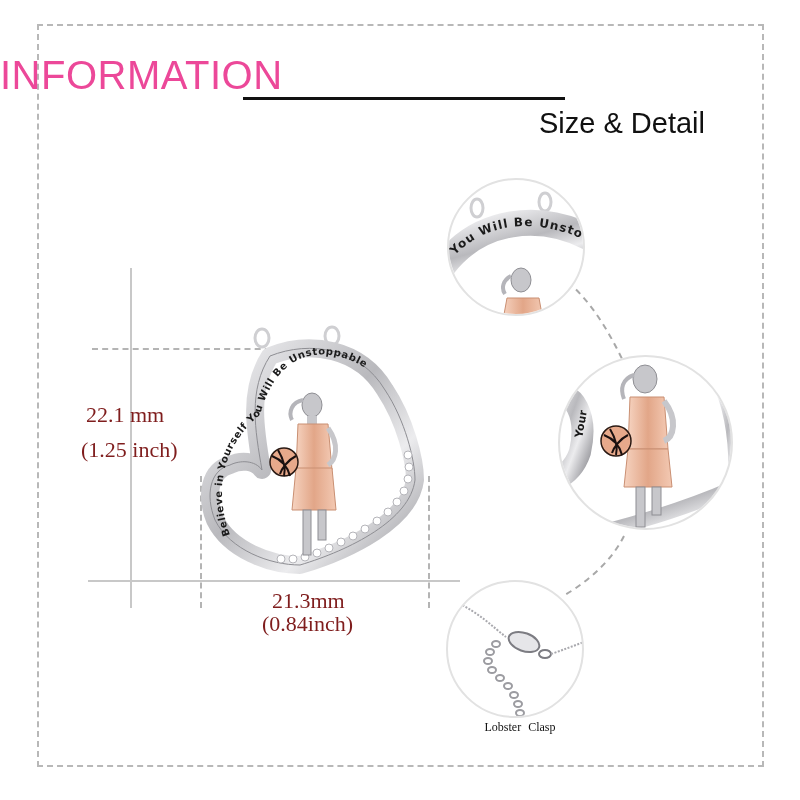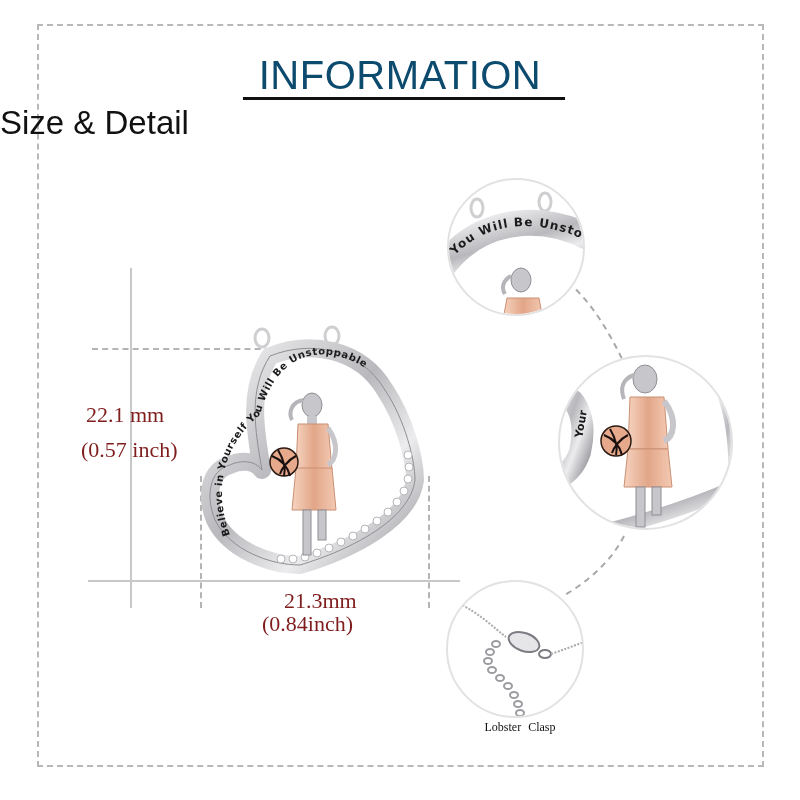--- a/index.html
+++ b/index.html
@@ -1,20 +1,20 @@
 <!DOCTYPE html>
 <html><head>
 <meta charset="utf-8">
 <style>
   html, body { margin: 0; padding: 0; background: #ffffff; }
   body { width: 800px; height: 800px; position: relative; overflow: hidden; font-family: "Liberation Sans", sans-serif; }
   .frame { position: absolute; left: 37px; top: 24px; width: 727px; height: 743px; border: 2px dashed #b8b8b8; box-sizing: border-box; }
-  .title { position: absolute; left: 0; width: 800px; top: 52px; text-align: center; font-family: "Liberation Sans", sans-serif; font-size: 40px; color: #0c4a6e; letter-spacing: 0.5px; line-height: 46px; }
+  .title { position: absolute; left: 0; width: 800px; top: 52px; text-align: left; font-family: "Liberation Sans", sans-serif; font-size: 40px; color: #ec4899; letter-spacing: 0.5px; line-height: 46px; }
   .title-rule { position: absolute; left: 243px; width: 322px; top: 97px; height: 3px; background: #111; }
-  .subtitle { position: absolute; left: 0; width: 705px; top: 107px; text-align: left; font-size: 33px; color: #111; line-height: 32px; }
+  .subtitle { position: absolute; left: 0; width: 705px; top: 107px; text-align: right; font-size: 29px; color: #111; line-height: 32px; }
   .dim-text { position: absolute; font-family: "Liberation Serif", serif; font-size: 22px; color: #7f1d1d; line-height: 22px; white-space: nowrap; }
   .line-solid-h { position: absolute; height: 2px; background: #c8c8c8; }
   .line-solid-v { position: absolute; width: 2px; background: #c8c8c8; }
   .line-dash-h { position: absolute; height: 0; border-top: 2px dashed #b4b4b4; }
   .line-dash-v { position: absolute; width: 0; border-left: 2px dashed #b4b4b4; }
   .pendant { position: absolute; left: 200px; top: 320px; width: 240px; height: 260px; }
   .circle { position: absolute; border-radius: 50%; border: 2px solid #e2e2e2; background: #fff; overflow: hidden; box-sizing: border-box; }
   .caption { position: absolute; left: 440px; width: 160px; top: 720px; text-align: center; font-family: "Liberation Serif", serif; font-size: 12px; color: #111; word-spacing: 4px; }
   svg { display: block; }
 </style>
@@ -27,22 +27,22 @@
 <div class="title-rule"></div>
 <div class="subtitle">Size &amp; Detail</div>
 
 <div class="line-solid-v" style="left:130px; top:268px; height:340px;"></div>
 <div class="line-dash-h" style="left:92px; top:348px; width:250px;"></div>
 <div class="line-solid-h" style="left:88px; top:580px; width:372px;"></div>
 <div class="line-dash-v" style="left:200px; top:476px; height:132px;"></div>
 <div class="line-dash-v" style="left:428px; top:476px; height:132px;"></div>
 
 <div class="dim-text" style="left:86px; top:404px;">22.1 mm</div>
-<div class="dim-text" style="left:81px; top:439px;">(0.57 inch)</div>
-<div class="dim-text" style="left:272px; top:590px;margin-left:12px;">21.3mm</div>
+<div class="dim-text" style="left:81px; top:439px;">(1.25 inch)</div>
+<div class="dim-text" style="left:272px; top:590px;">21.3mm</div>
 <div class="dim-text" style="left:262px; top:613px;text-align:right;">(0.84inch)</div>
 
 <div class="pendant">
   <svg width="240" height="260" viewBox="0 0 240 260">
     <defs>
       <linearGradient id="silv" x1="0" y1="0" x2="1" y2="1">
         <stop offset="0" stop-color="#f4f4f6"></stop>
         <stop offset="0.45" stop-color="#b9b9bd"></stop>
         <stop offset="0.7" stop-color="#ececee"></stop>
         <stop offset="1" stop-color="#9a9a9f"></stop>

